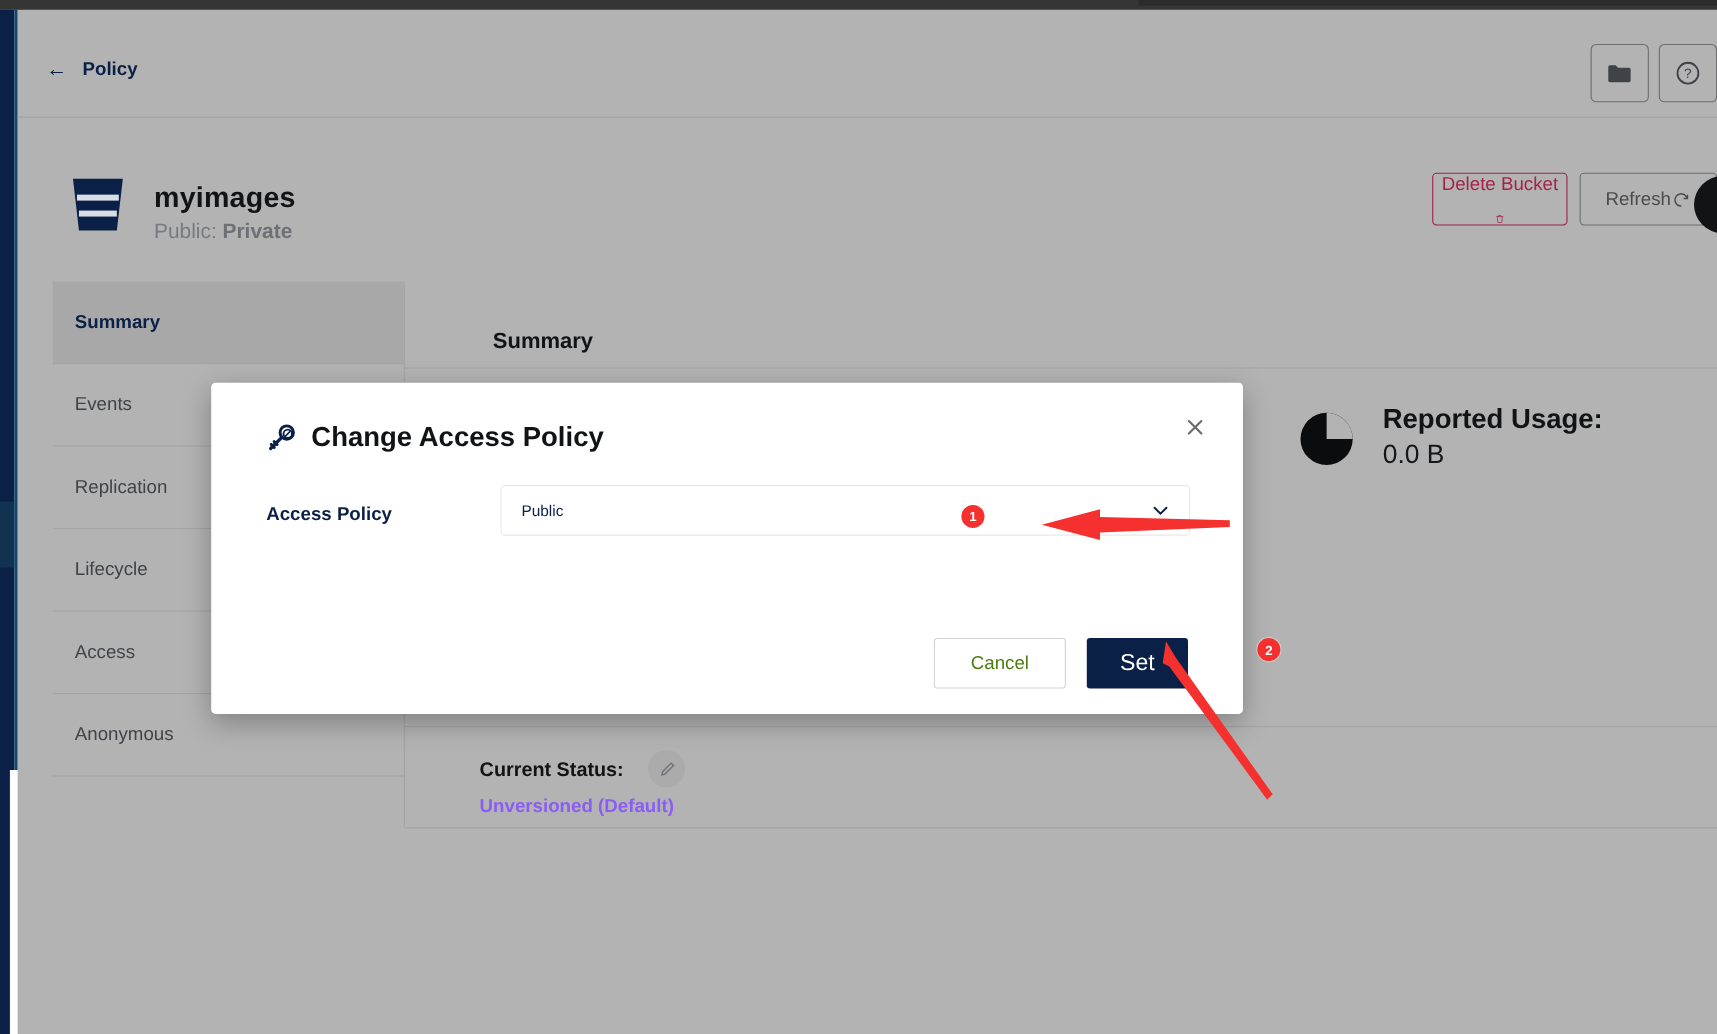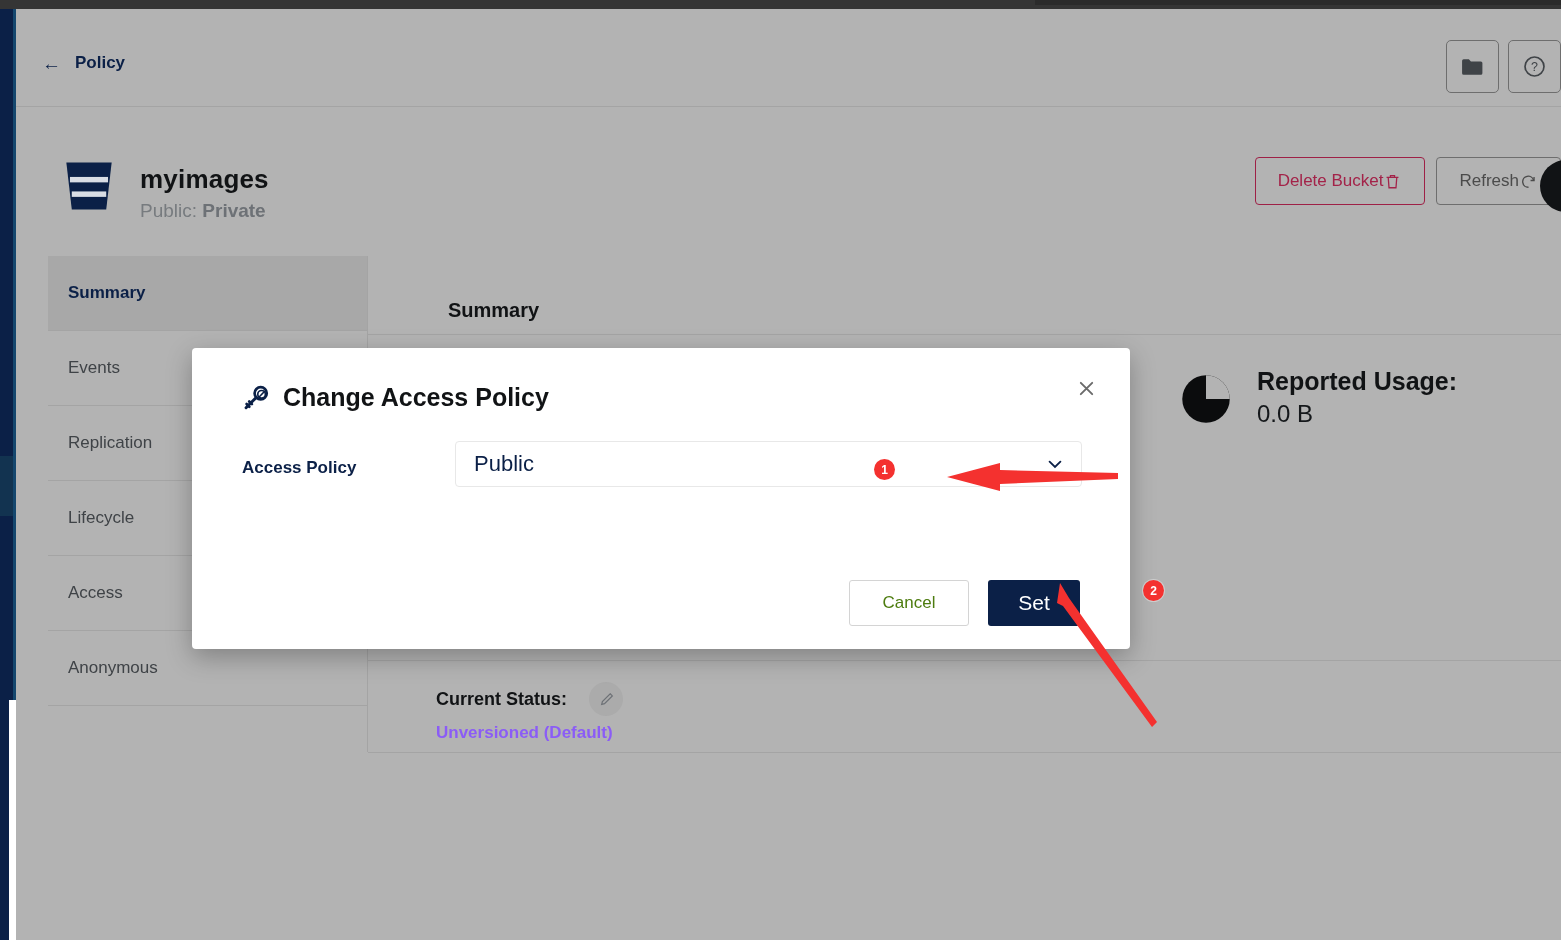--- a/index.html
+++ b/index.html
@@ -80,23 +80,23 @@
   .bucket-sub {
     position: absolute; left: 124px; top: 92px;
     font-size: 19px; color: #777b7f;
   }
   .bucket-sub b { color: #6d7176; }
 
   .head-actions {
     position: absolute; right: 0px; top: 49px; display: flex; gap: 11px;
   }
   .btn-outline-danger {
-    height: 48px; padding: 0 22px; border: 1px solid #9e2046; border-radius: 4px;
+    height: 48px; padding: 0 8px; border: 1px solid #9e2046; border-radius: 4px;
     color: #a32349; font-size: 17px; background: transparent;
-    display: flex; align-items: center; white-space: nowrap;
+    display: flex; align-items: center; gap: 16px; white-space: nowrap; flex-direction: column;
   }
   .btn-outline {
     height: 48px; padding: 0 22px; border: 1px solid #6e6e6e; border-radius: 4px;
     color: #4b4b4b; font-size: 17px; background: transparent;
     display: flex; align-items: center; white-space: nowrap;
   }
   .cursor-blob {
     position: absolute; left: 1540px; top: 160px;
     width: 52px; height: 52px; border-radius: 50%; background: #111315;
   }
@@ -172,21 +172,21 @@
     display: flex; align-items: flex-start;
   }
   .field-label {
     width: 213px; padding-top: 17px;
     font-size: 17px; font-weight: bold; color: #0b2047;
   }
   .select-box {
     position: relative; width: 627px; height: 46px;
     border: 1px solid #e8e8e8; border-radius: 4px; background: #fff;
     display: flex; align-items: center; padding: 0 18px;
-    font-size: 22px; color: #0b2047;
+    font-size: 14px; color: #0b2047;
   }
   .chev {
     position: absolute; right: 16px; top: 50%; transform: translateY(-50%);
     width: 20px; height: 20px; color: #0b2047;
   }
 
   .warn {
     position: absolute; left: 230px; top: 165px; width: 810px;
     font-size: 16.5px; font-style: italic; color: #8a8e92; line-height: 1.58;
   }

